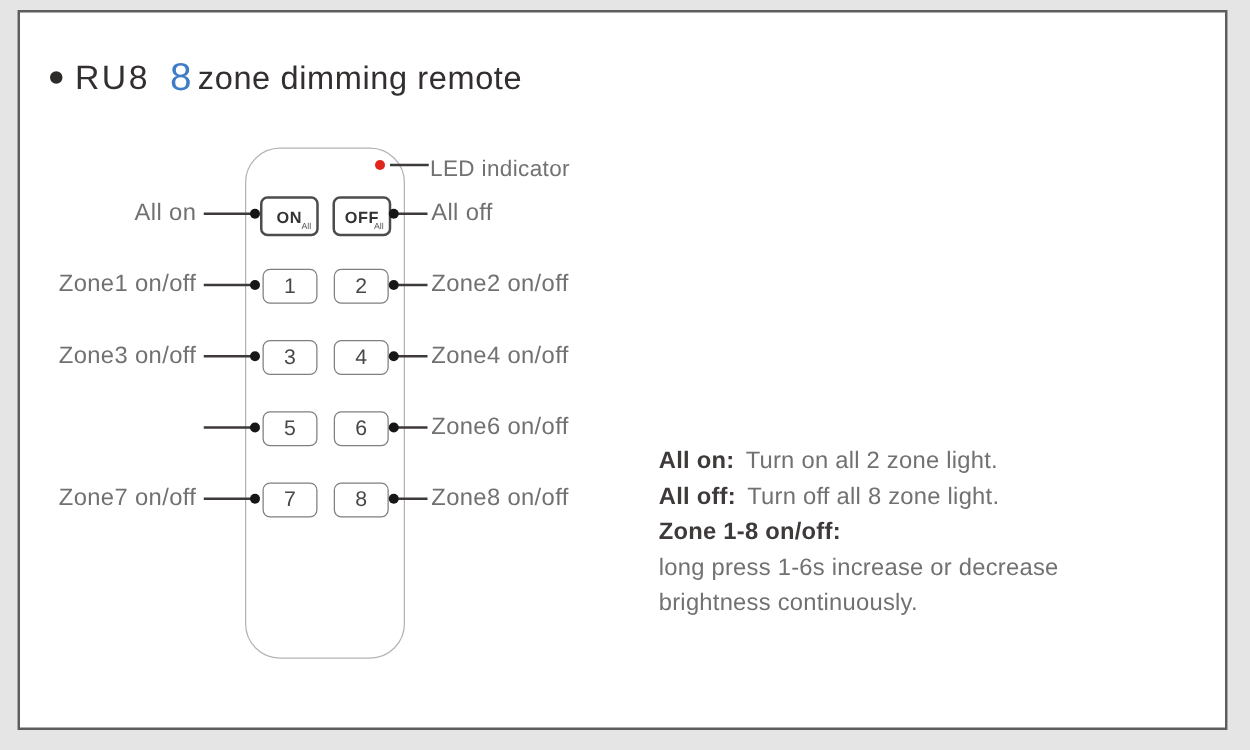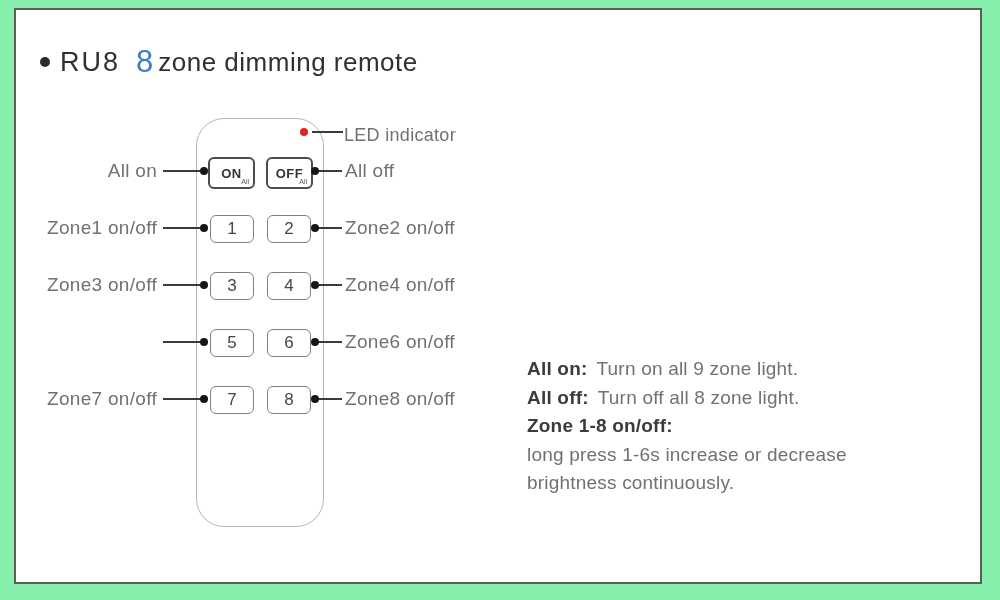--- a/index.html
+++ b/index.html
@@ -1,17 +1,17 @@
 <!DOCTYPE html>
 <html><head>
 <meta charset="utf-8">
 <style>
   html,body{margin:0;padding:0;background:#ffffff;}
   #canvas{
-    position:relative;width:1000px;height:600px;background:#86efac;overflow:hidden;
+    position:relative;width:1000px;height:600px;background:#e5e5e5;overflow:hidden;
     font-family:"Liberation Sans", sans-serif;
   }
   
   .frame{
     position:absolute;left:14px;top:8px;width:964px;height:572px;
     border:2px solid #5e5c5c;background:#ffffff;
   }
   
   .title{
     position:absolute;left:40px;top:44px;display:flex;align-items:center;white-space:nowrap;
@@ -144,21 +144,21 @@
   <div class="lab lab-l labtop-4">Zone7 on/off</div>
 
   <div class="lab lab-r labtop-0">All off</div>
   <div class="lab lab-r labtop-1">Zone2 on/off</div>
   <div class="lab lab-r labtop-2">Zone4 on/off</div>
   <div class="lab lab-r labtop-3">Zone6 on/off</div>
   <div class="lab lab-r labtop-4">Zone8 on/off</div>
 
   <div class="desc">
     <div class="desc-line">
-      <span class="desc-bold">All on:</span><span>Turn on all 9 zone light.</span>
+      <span class="desc-bold">All on:</span><span>Turn on all 2 zone light.</span>
     </div>
     <div class="desc-line">
       <span class="desc-bold">All off:</span><span>Turn off all 8 zone light.</span>
     </div>
     <div class="desc-line">
       <span class="desc-bold">Zone 1-8 on/off:</span><span></span>
     </div>
     <div class="desc-line">
       <span class="desc-bold"></span><span>long press 1-6s increase or decrease</span>
     </div>

